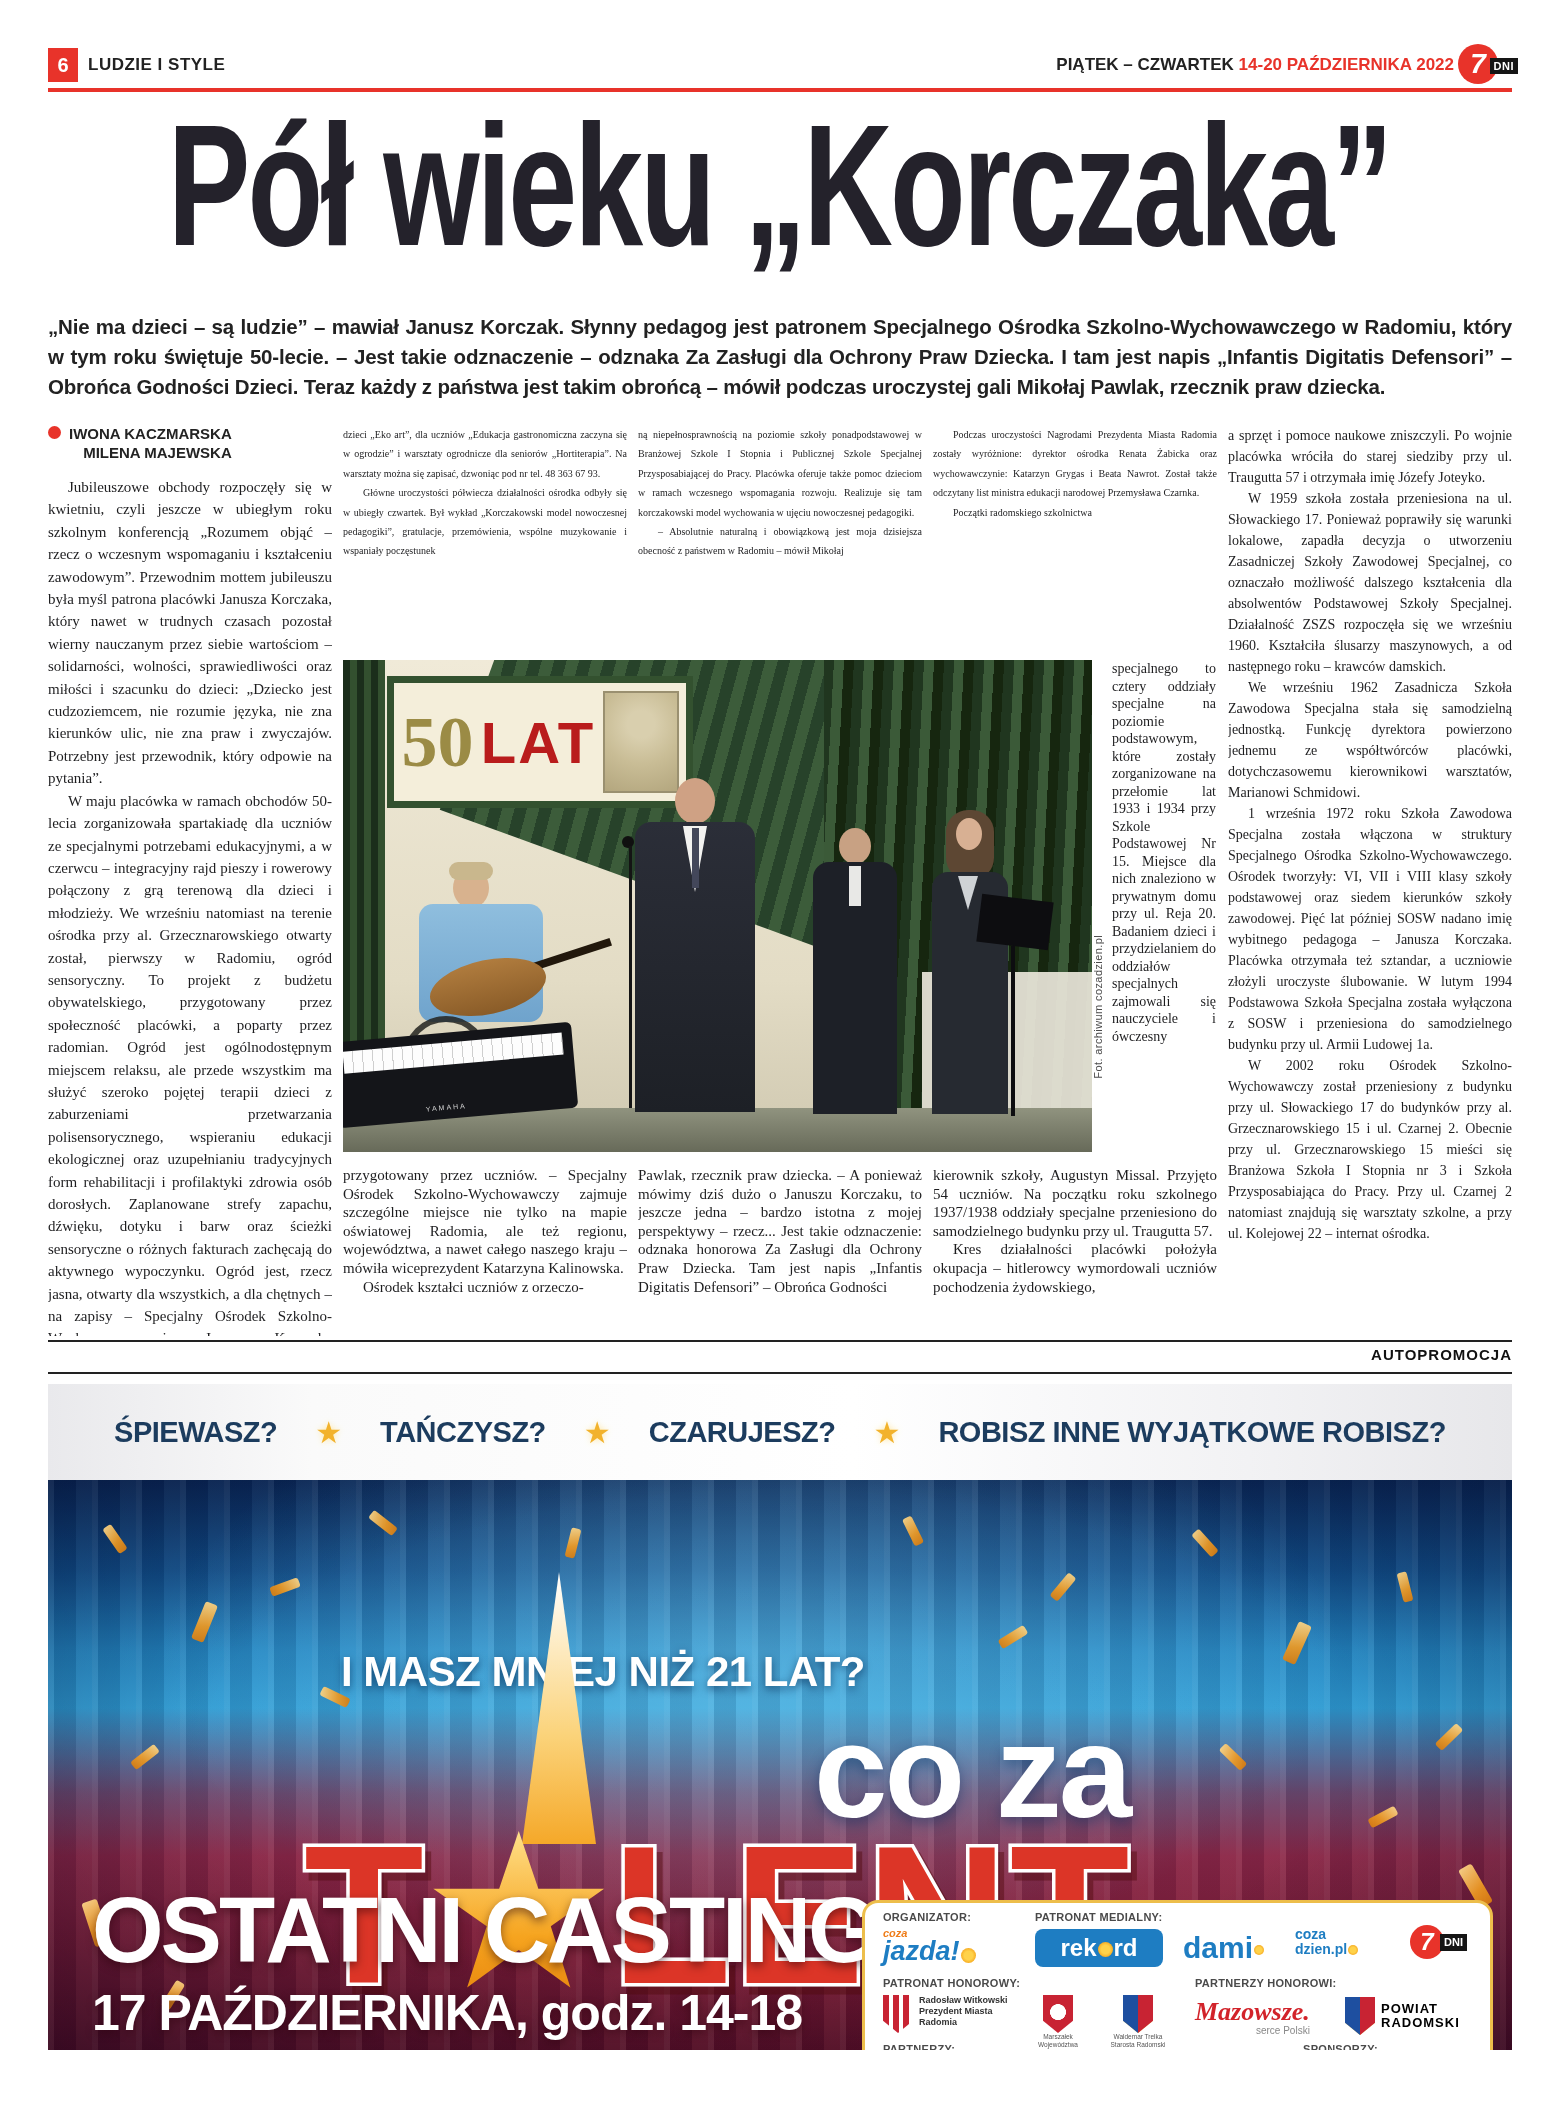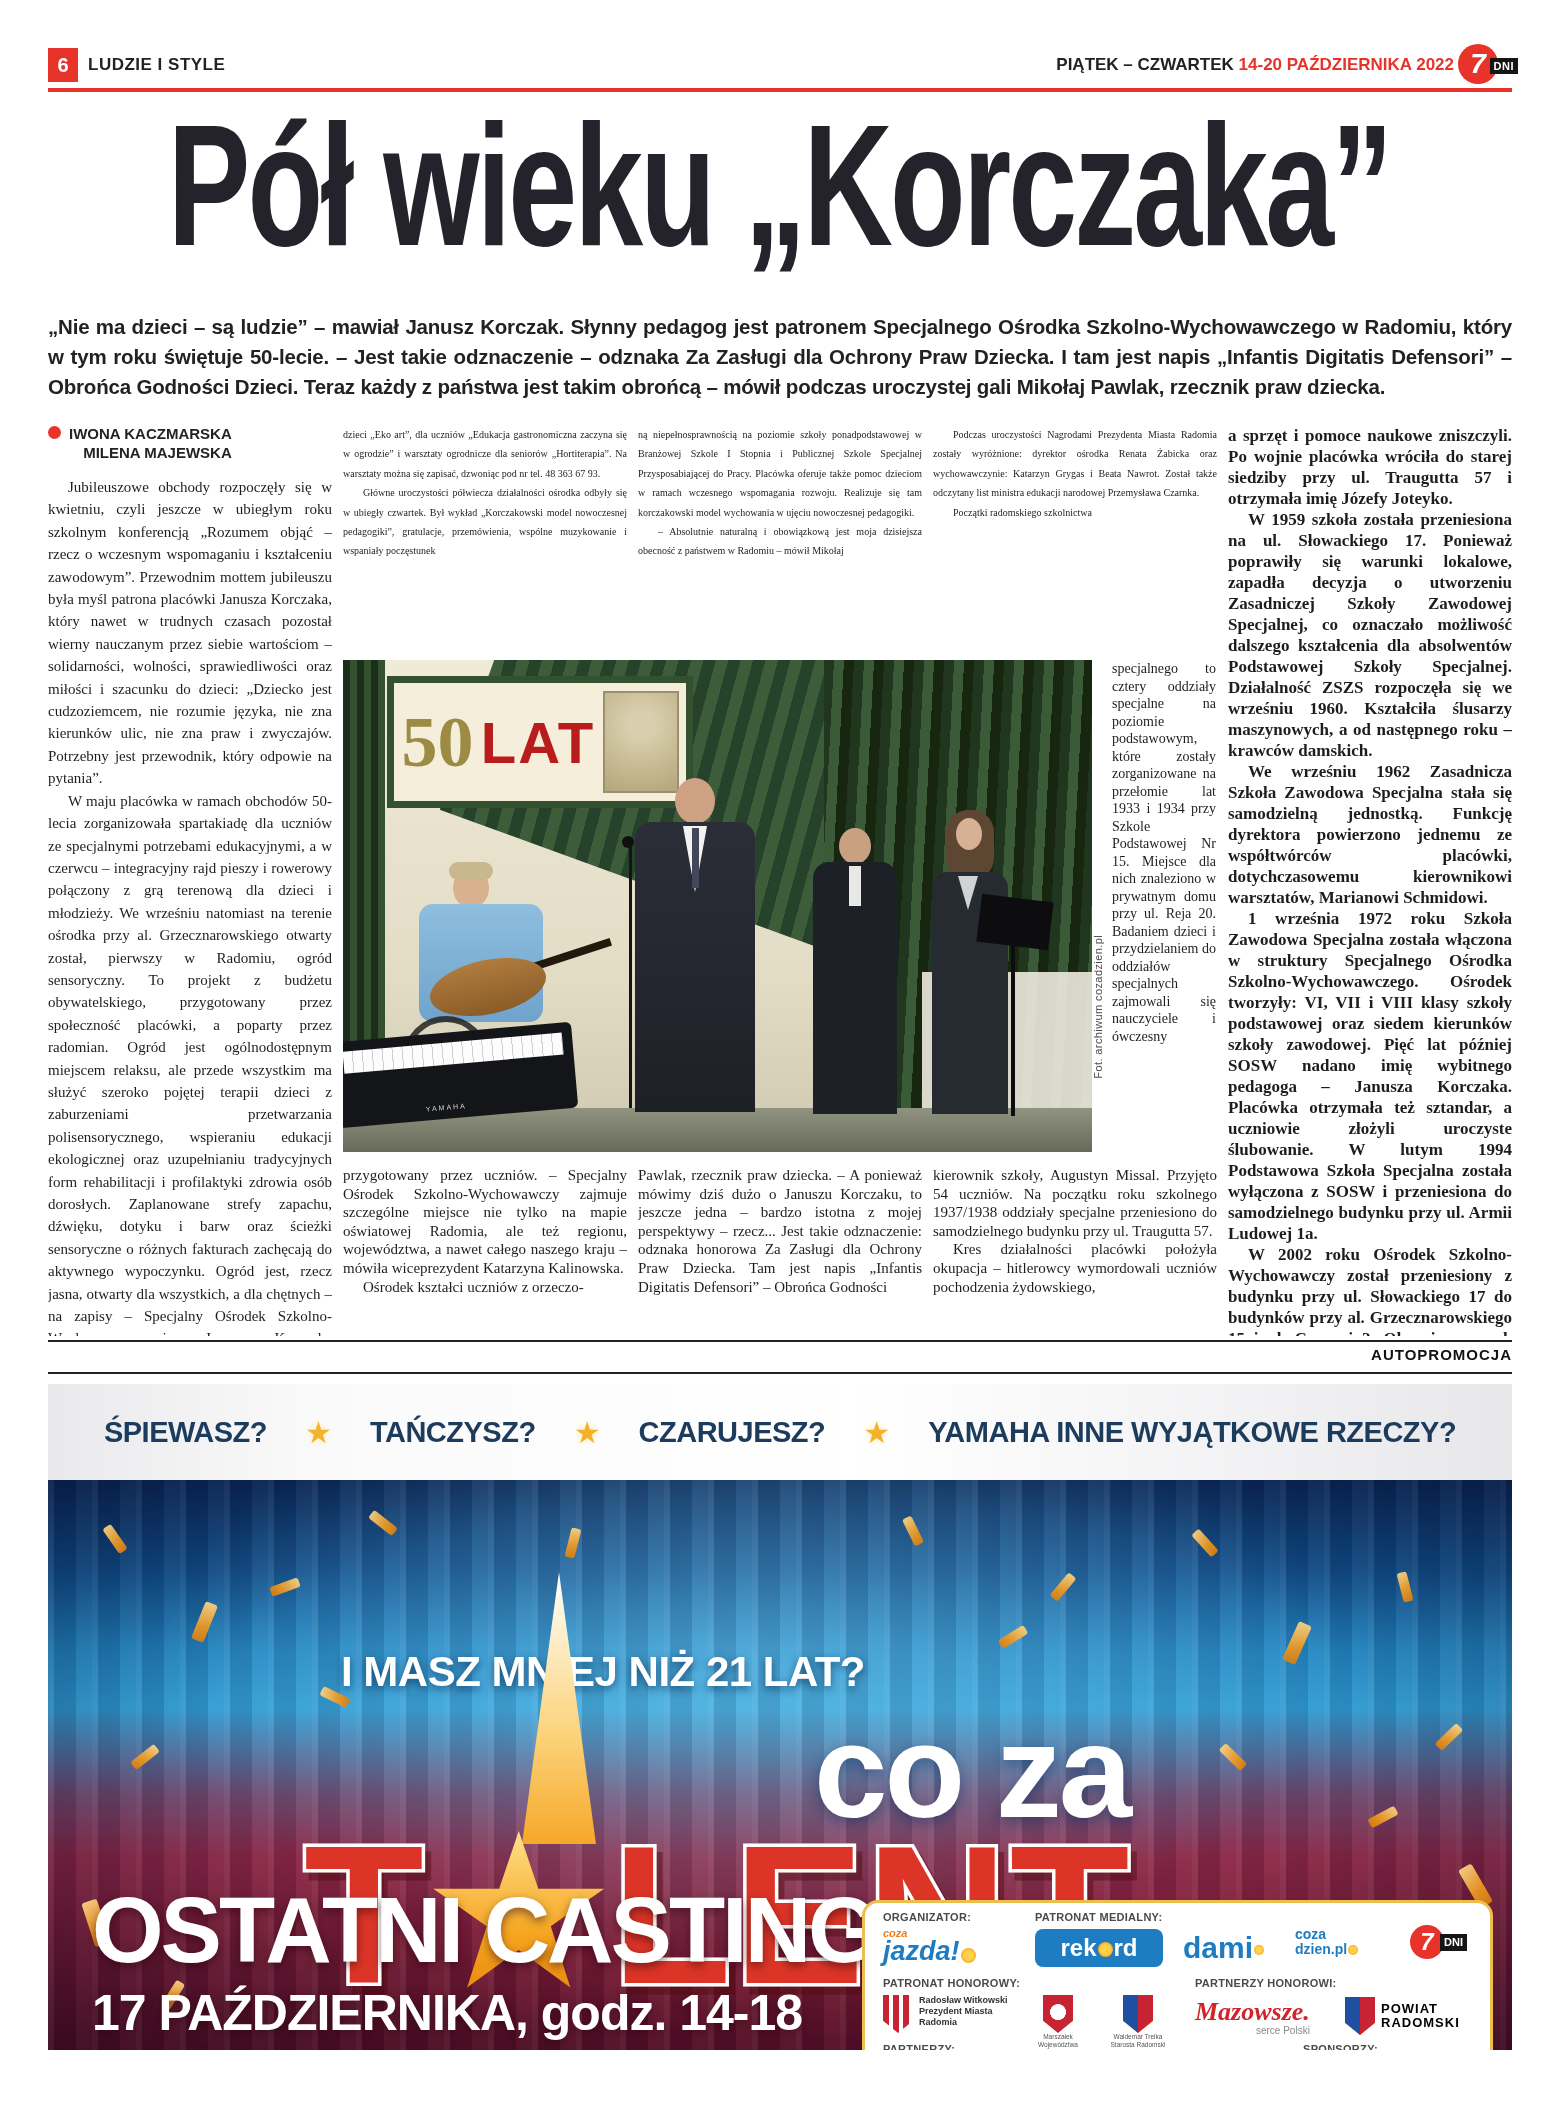--- a/index.html
+++ b/index.html
@@ -25,21 +25,21 @@
   .byline{left:48px;top:424px;font:800 15px/19px "Liberation Sans",sans-serif;color:#232323;}
   .byline .dot{display:inline-block;width:13px;height:13px;border-radius:50%;background:#e8332a;margin-right:8px;}
   .byline div{padding-left:21px;text-align:right;}
   .byline .first{padding-left:0;}
   
   .col{position:absolute;width:284px;text-align:justify;overflow:hidden;font:15px/22.4px "Liberation Serif",serif;}
   .col p{margin:0;}
   .col p.ind{text-indent:20px;}
   .tight{font-size:10px;line-height:19.4px;}
   .bott{font-size:15px;line-height:18.6px;}
-  .c5{font-size:17px;line-height:21px;font-weight:bold;}
+  .c5{font-size:14px;line-height:21px;}
   .narrowcol{position:absolute;left:1112px;top:660px;width:104px;height:480px;overflow:hidden;
     font:14px/17.5px "Liberation Serif",serif;text-align:justify;}
   .credit{left:1092px;top:935px;writing-mode:vertical-rl;transform:rotate(180deg);
     font:11px "Liberation Sans",sans-serif;color:#4b4b4b;letter-spacing:.4px;}
   .ruleA{left:48px;top:1340px;width:1464px;height:2px;background:#222;}
   .ruleB{left:48px;top:1372px;width:1464px;height:2px;background:#222;}
   .autopromo{right:46px;top:1346px;font:800 15px "Liberation Sans",sans-serif;letter-spacing:1px;color:#111;}
   
   .photo{left:343px;top:660px;width:749px;height:492px;overflow:hidden;background:#e9e2cd;}
   .ph-bg{position:absolute;inset:0;background:linear-gradient(180deg,#f0ead8,#e3dcc5 65%,#cfc8b0);}
@@ -254,21 +254,21 @@
   <div class="abs ruleB"></div>
 
   <div class="abs ad">
     <div class="ad-strip">
       <span class="q">ŚPIEWASZ?</span>
       <span class="st">★</span>
       <span class="q">TAŃCZYSZ?</span>
       <span class="st">★</span>
       <span class="q">CZARUJESZ?</span>
       <span class="st">★</span>
-      <span class="q">YAMAHA INNE WYJĄTKOWE RZECZY?</span>
+      <span class="q">ROBISZ INNE WYJĄTKOWE ROBISZ?</span>
     </div>
     <div class="ad-main">
       <div class="curtain"></div>
       <div class="vignette"></div>
       <i class="cf" style="left:62px;top:44px;transform:rotate(-35deg);"></i>
       <i class="cf" style="left:150px;top:122px;transform:rotate(22deg);width:13px;height:40px;"></i>
       <i class="cf" style="left:92px;top:262px;transform:rotate(52deg);"></i>
       <i class="cf" style="left:40px;top:420px;transform:rotate(-18deg);width:16px;height:46px;"></i>
       <i class="cf" style="left:232px;top:92px;transform:rotate(70deg);"></i>
       <i class="cf" style="left:330px;top:28px;transform:rotate(-52deg);"></i>

